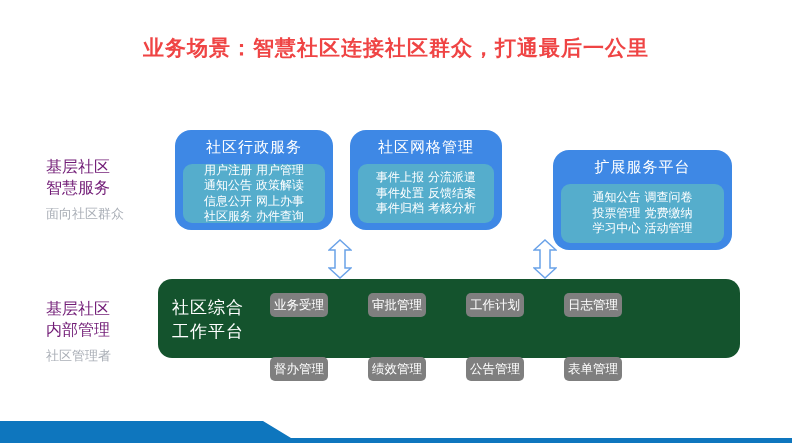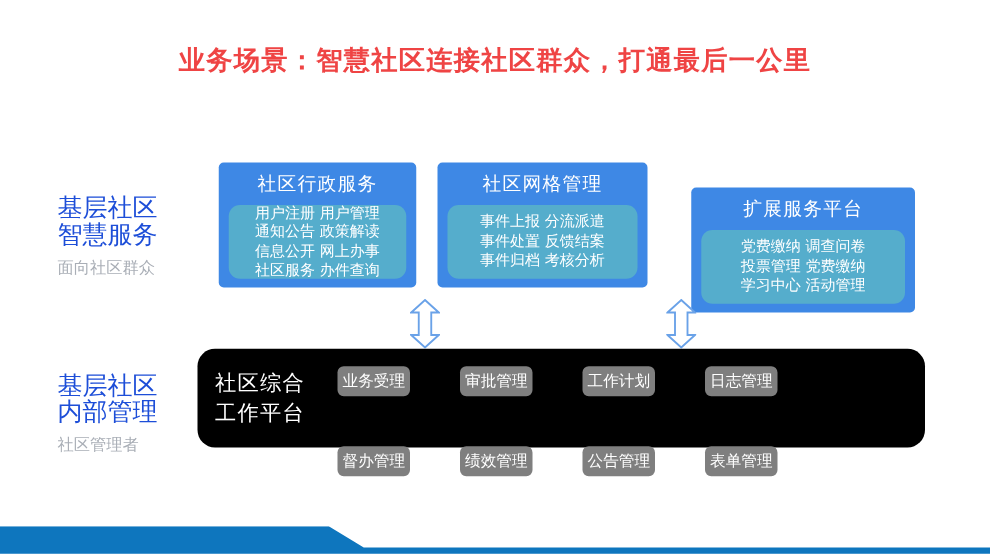--- a/index.html
+++ b/index.html
@@ -16,64 +16,64 @@
     top: 34px; left: 0; width: 792px;
     text-align: center;
     font-size: 21px;
     font-weight: bold;
     letter-spacing: 1px;
     color: #ef4444;
   }
   
   .side-label { position: absolute; left: 46px; width: 120px; }
   .side-label .dark {
-    font-size: 20px; line-height: 21px;
-    color: #1d4ed8; font-weight: 500;
+    font-size: 16px; line-height: 21px;
+    color: #701a75; font-weight: 500;
   }
   .side-label .muted {
     margin-top: 7px;
     font-size: 13px; color: #a9aeb6;
   }
   .side-label.top { top: 156px; }
   .side-label.bottom { top: 298px; }
 
   
   .svc-box {
     position: absolute;
     top: 130px; height: 100px;
     background: #3e88e5;
-    border-radius: 4px;
+    border-radius: 16px;
   }
   .svc-box .hd {
     height: 34px;
     display: flex; align-items: center; justify-content: center;
     color: #ffffff; font-size: 15px; font-weight: 500;
     letter-spacing: 1px;
   }
   .svc-box .inner {
     position: absolute;
     left: 8px; right: 8px; top: 34px; bottom: 7px;
     background: #55adcc;
     border-radius: 9px;
     display: flex; flex-direction: column;
     align-items: center; justify-content: center;
     color: #ffffff; font-size: 12px; line-height: 15.5px;
     text-align: center; white-space: nowrap;
   }
   #box1 { left: 175px; width: 158px; }
-  #box2 { left: 350px; width: 168px; }
+  #box2 { left: 350px; width: 152px; }
   #box3 { left: 553px; width: 179px; margin-top: 20px; }
 
   .updown-arrow { position: absolute; top: 239px; width: 24px; height: 40px; }
 
   
   .platform {
     position: absolute;
     left: 158px; top: 279px; width: 582px; height: 79px;
-    background: #000000;
+    background: #14532d;
     border-radius: 14px;
   }
   .platform .pf-title {
     position: absolute; left: 14px; top: 0; bottom: 0;
     display: flex; flex-direction: column; justify-content: center;
     color: #ffffff; font-size: 17px; line-height: 24px;
     font-weight: 500; letter-spacing: 1px;
   }
   .modules {
     position: absolute; left: 112px; top: 14px;
@@ -127,21 +127,21 @@
   <div class="inner">
     <div>事件上报 分流派遣</div>
     <div>事件处置 反馈结案</div>
     <div>事件归档 考核分析</div>
   </div>
 </div>
 
 <div class="svc-box" id="box3">
   <div class="hd">扩展服务平台</div>
   <div class="inner">
-    <div>党费缴纳 调查问卷</div>
+    <div>通知公告 调查问卷</div>
     <div>投票管理 党费缴纳</div>
     <div>学习中心 活动管理</div>
   </div>
 </div>
 
 <svg class="updown-arrow" style="left:328px" viewBox="0 0 24 40">
   <path d="M12 1 L23 11 H17 V29 H23 L12 39 L1 29 H7 V11 H1 Z" fill="#ffffff" stroke="#6aa2e8" stroke-width="1.5" stroke-linejoin="miter"></path>
 </svg>
 <svg class="updown-arrow" style="left:533px" viewBox="0 0 24 40">
   <path d="M12 1 L23 11 H17 V29 H23 L12 39 L1 29 H7 V11 H1 Z" fill="#ffffff" stroke="#6aa2e8" stroke-width="1.5" stroke-linejoin="miter"></path>

